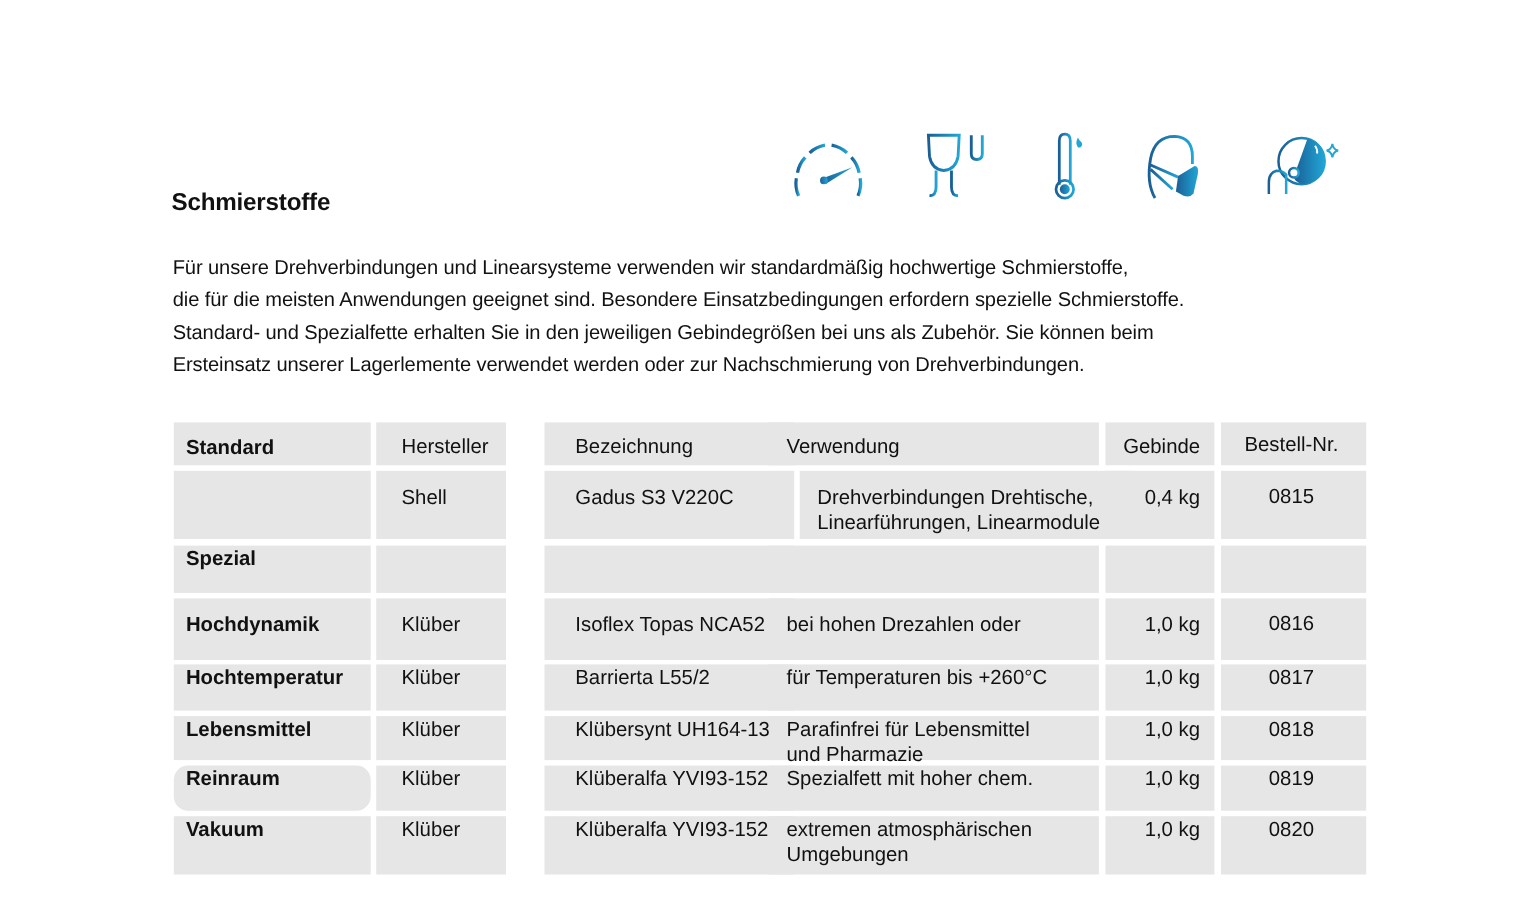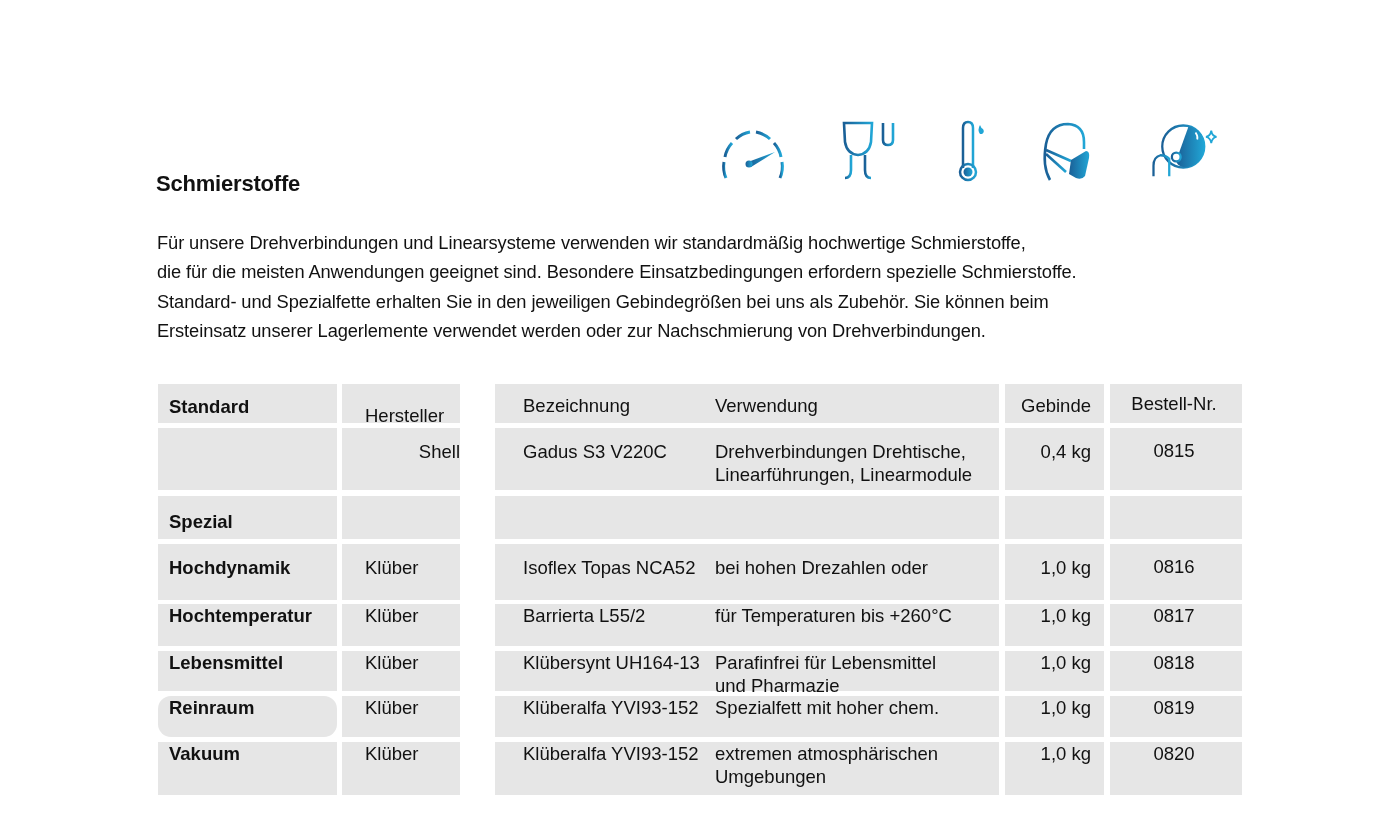--- a/index.html
+++ b/index.html
@@ -119,41 +119,41 @@
   <div>Für unsere Drehverbindungen und Linearsysteme verwenden wir standardmäßig hochwertige Schmierstoffe,</div>
   <div>die für die meisten Anwendungen geeignet sind. Besondere Einsatzbedingungen erfordern spezielle Schmierstoffe.</div>
   <div>Standard- und Spezialfette erhalten Sie in den jeweiligen Gebindegrößen bei uns als Zubehör. Sie können beim</div>
   <div>Ersteinsatz unserer Lagerlemente verwendet werden oder zur Nachschmierung von Drehverbindungen.</div>
 </div>
 
 <div>
 
   <div>
     <div class="cell c0 bold" style="top:384px;height:39px;padding-top:11px;">Standard</div>
-    <div class="cell c1" style="top:384px;height:39px;padding-top:20px;">Hersteller</div>
+    <div class="cell c1" style="top:384px;height:39px;padding-top:10px;">Hersteller</div>
     <div class="cell c2" style="top:384px;height:39px;padding-top:10px;">Bezeichnung</div>
     <div class="cell c3" style="top:384px;height:39px;padding-top:10px;">Verwendung</div>
     <div class="cell c4" style="top:384px;height:39px;padding-top:10px;">Gebinde</div>
     <div class="cell c5" style="top:384px;height:39px;padding-top:8px;">Bestell-Nr.</div>
   </div>
 
   <div>
     <div class="cell c0 bold" style="top:428px;height:62px;padding-top:12px;"></div>
-    <div class="cell c1" style="top:428px;height:62px;padding-top:12px;text-align:right;">Shell</div>
+    <div class="cell c1" style="top:428px;height:62px;padding-top:12px;">Shell</div>
     <div class="cell c2" style="top:428px;height:62px;padding-top:12px;">Gadus S3 V220C</div>
-    <div class="cell c3" style="top:428px;height:62px;padding-top:12px;">
+    <div class="cell c3" style="top:428px;height:62px;padding-top:12px;margin-left:28px;">
       <span>Drehverbindungen Drehtische,</span>
       <span>Linearführungen, Linearmodule</span>
     </div>
     <div class="cell c4" style="top:428px;height:62px;padding-top:12px;">0,4 kg</div>
     <div class="cell c5" style="top:428px;height:62px;padding-top:11px;">0815</div>
   </div>
 
   <div>
-    <div class="cell c0 bold" style="top:496px;height:43px;padding-top:14px;">Spezial</div>
+    <div class="cell c0 bold" style="top:496px;height:43px;">Spezial</div>
     <div class="cell c1" style="top:496px;height:43px;"></div>
     <div class="cell c2" style="top:496px;height:43px;"></div>
     <div class="cell c3" style="top:496px;height:43px;"></div>
     <div class="cell c4" style="top:496px;height:43px;"></div>
     <div class="cell c5" style="top:496px;height:43px;"></div>
   </div>
 
   <div>
     <div class="cell c0 bold" style="top:544px;height:56px;padding-top:12px;">Hochdynamik</div>
     <div class="cell c1" style="top:544px;height:56px;padding-top:12px;">Klüber</div>

